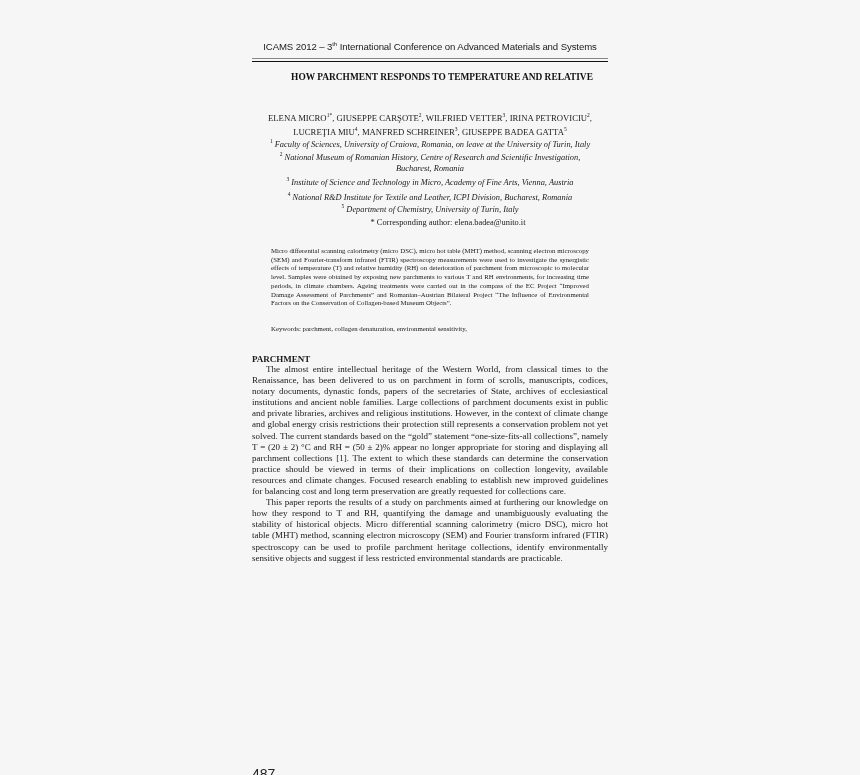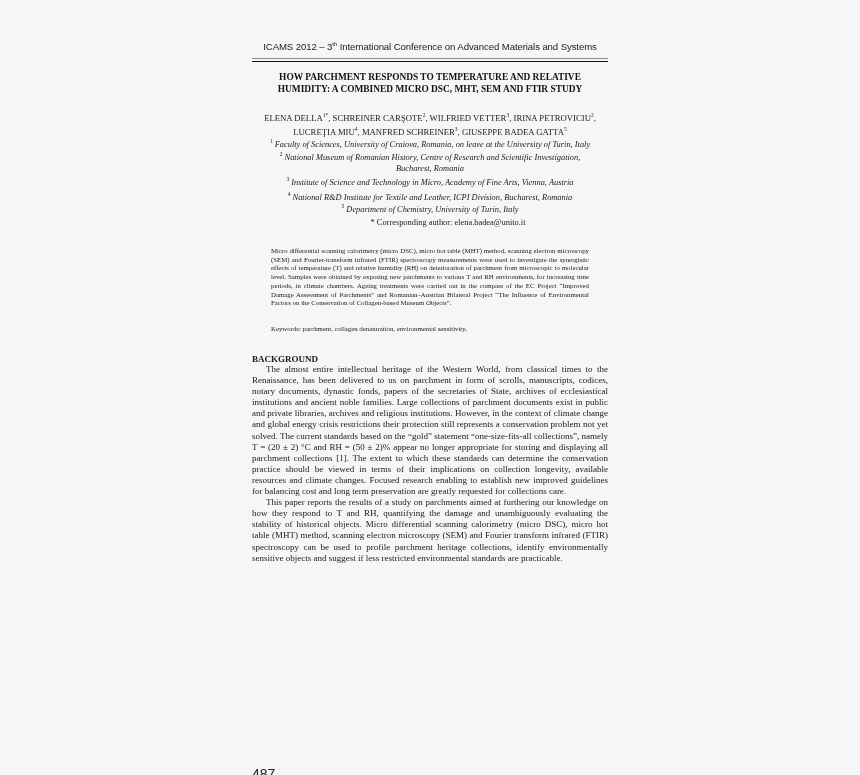--- a/index.html
+++ b/index.html
@@ -2,21 +2,21 @@
 <html><head>
 <meta charset="utf-8">
 <style>
   html, body { margin:0; padding:0; }
   body { width:860px; height:775px; background:#f6f6f6; position:relative; overflow:hidden; color:#1a1a1a; }
   .page { position:absolute; left:252px; top:0; width:356px; height:775px; }
   .running-head { position:absolute; top:41px; left:0; width:356px; text-align:center;
     font-family:"Liberation Sans", sans-serif; font-size:9.6px; letter-spacing:-0.1px; color:#222; white-space:nowrap; }
   .running-head sup { font-size:6px; }
   .rule { position:absolute; left:0; width:356px; top:58px; height:4px; border-top:1.5px solid #888; border-bottom:1.5px solid #111; box-sizing:border-box; }
-  .title { position:absolute; top:71px; left:0; width:356px; text-align:center;
+  .title { position:absolute; top:71px; left:12px; width:356px; text-align:center;
     font-family:"Liberation Serif", serif; font-weight:bold; font-size:9.4px; line-height:12px; color:#111; }
   .authors { position:absolute; top:110px; left:0; width:356px; text-align:center;
     font-family:"Liberation Serif", serif; font-size:8.7px; line-height:11px; }
   .authors sup { font-size:5.5px; }
   .affil { position:absolute; left:0; width:356px; text-align:center; font-family:"Liberation Serif", serif;
     font-style:italic; font-size:8.4px; line-height:11px; }
   .affil sup { font-size:5.5px; font-style:normal; }
   .corr { position:absolute; top:218px; left:18px; width:356px; text-align:center; font-family:"Liberation Serif", serif; font-size:8.4px; }
   .abstract { position:absolute; top:247px; left:19px; width:318px; font-family:"Liberation Serif", serif;
     font-size:6.8px; line-height:8.7px; text-align:justify; }
@@ -29,27 +29,26 @@
 </style>
 </head>
 <body>
 
 <div class="page">
   <div class="running-head"><span>ICAMS 2012 – 3</span><sup>th</sup><span> International Conference on Advanced Materials and Systems</span></div>
   <div class="rule"></div>
 
   <div class="title">
     <div>HOW PARCHMENT RESPONDS TO TEMPERATURE AND RELATIVE</div>
-    <div>HUMIDITY: A COMBINED MICRO DSC, MHT, SEM AND FTIR STUDY</div>
   </div>
 
   <div class="authors">
     <div>
-      <span>ELENA DELLA</span><sup>1*</sup>,
-      <span>SCHREINER CARŞOTE</span><sup>2</sup>,
+      <span>ELENA MICRO</span><sup>1*</sup>,
+      <span>GIUSEPPE CARŞOTE</span><sup>2</sup>,
       <span>WILFRIED VETTER</span><sup>3</sup>,
       <span>IRINA PETROVICIU</span><sup>2</sup>,
     </div>
     <div>
       <span>LUCREŢIA MIU</span><sup>4</sup>,
       <span>MANFRED SCHREINER</span><sup>3</sup>,
       <span>GIUSEPPE BADEA GATTA</span><sup>5</sup>
     </div>
   </div>
 
@@ -57,20 +56,20 @@
   <div class="affil" style="top:149px; left:14px; width:328px;"><sup>2</sup> <span>National Museum of Romanian History, Centre of Research and Scientific Investigation, Bucharest, Romania</span></div>
   <div class="affil" style="top:174px;"><sup>3</sup> <span>Institute of Science and Technology in Micro, Academy of Fine Arts, Vienna, Austria</span></div>
   <div class="affil" style="top:189px;"><sup>4</sup> <span>National R&amp;D Institute for Textile and Leather, ICPI Division, Bucharest, Romania</span></div>
   <div class="affil" style="top:201px;"><sup>5</sup> <span>Department of Chemistry, University of Turin, Italy</span></div>
 
   <div class="corr">* Corresponding author: elena.badea@unito.it</div>
 
   <div class="abstract">Micro differential scanning calorimetry (micro DSC), micro hot table (MHT) method, scanning electron microscopy (SEM) and Fourier-transform infrared (FTIR) spectroscopy measurements were used to investigate the synergistic effects of temperature (T) and relative humidity (RH) on deterioration of parchment from microscopic to molecular level. Samples were obtained by exposing new parchments to various T and RH environments, for increasing time periods, in climate chambers. Ageing treatments were carried out in the compass of the EC Project “Improved Damage Assessment of Parchments” and Romanian–Austrian Bilateral Project “The Influence of Environmental Factors on the Conservation of Collagen-based Museum Objects”.</div>
   <div class="keywords">Keywords: parchment, collagen denaturation, environmental sensitivity,</div>
 
-  <div class="section-heading">BACKGROUND</div>
+  <div class="section-heading">PARCHMENT</div>
   <div class="body-text">
     <p>The almost entire intellectual heritage of the Western World, from classical times to the Renaissance, has been delivered to us on parchment in form of scrolls, manuscripts, codices, notary documents, dynastic fonds, papers of the secretaries of State, archives of ecclesiastical institutions and ancient noble families. Large collections of parchment documents exist in public and private libraries, archives and religious institutions. However, in the context of climate change and global energy crisis restrictions their protection still represents a conservation problem not yet solved. The current standards based on the “gold” statement “one-size-fits-all collections”, namely T = (20 ± 2) °C and RH = (50 ± 2)% appear no longer appropriate for storing and displaying all parchment collections [1]. The extent to which these standards can determine the conservation practice should be viewed in terms of their implications on collection longevity, available resources and climate changes. Focused research enabling to establish new improved guidelines for balancing cost and long term preservation are greatly requested for collections care.</p>
     <p>This paper reports the results of a study on parchments aimed at furthering our knowledge on how they respond to T and RH, quantifying the damage and unambiguously evaluating the stability of historical objects. Micro differential scanning calorimetry (micro DSC), micro hot table (MHT) method, scanning electron microscopy (SEM) and Fourier transform infrared (FTIR) spectroscopy can be used to profile parchment heritage collections, identify environmentally sensitive objects and suggest if less restricted environmental standards are practicable.</p>
   </div>
 
   <div class="page-number">487</div>
 </div>
 
 </body></html>

